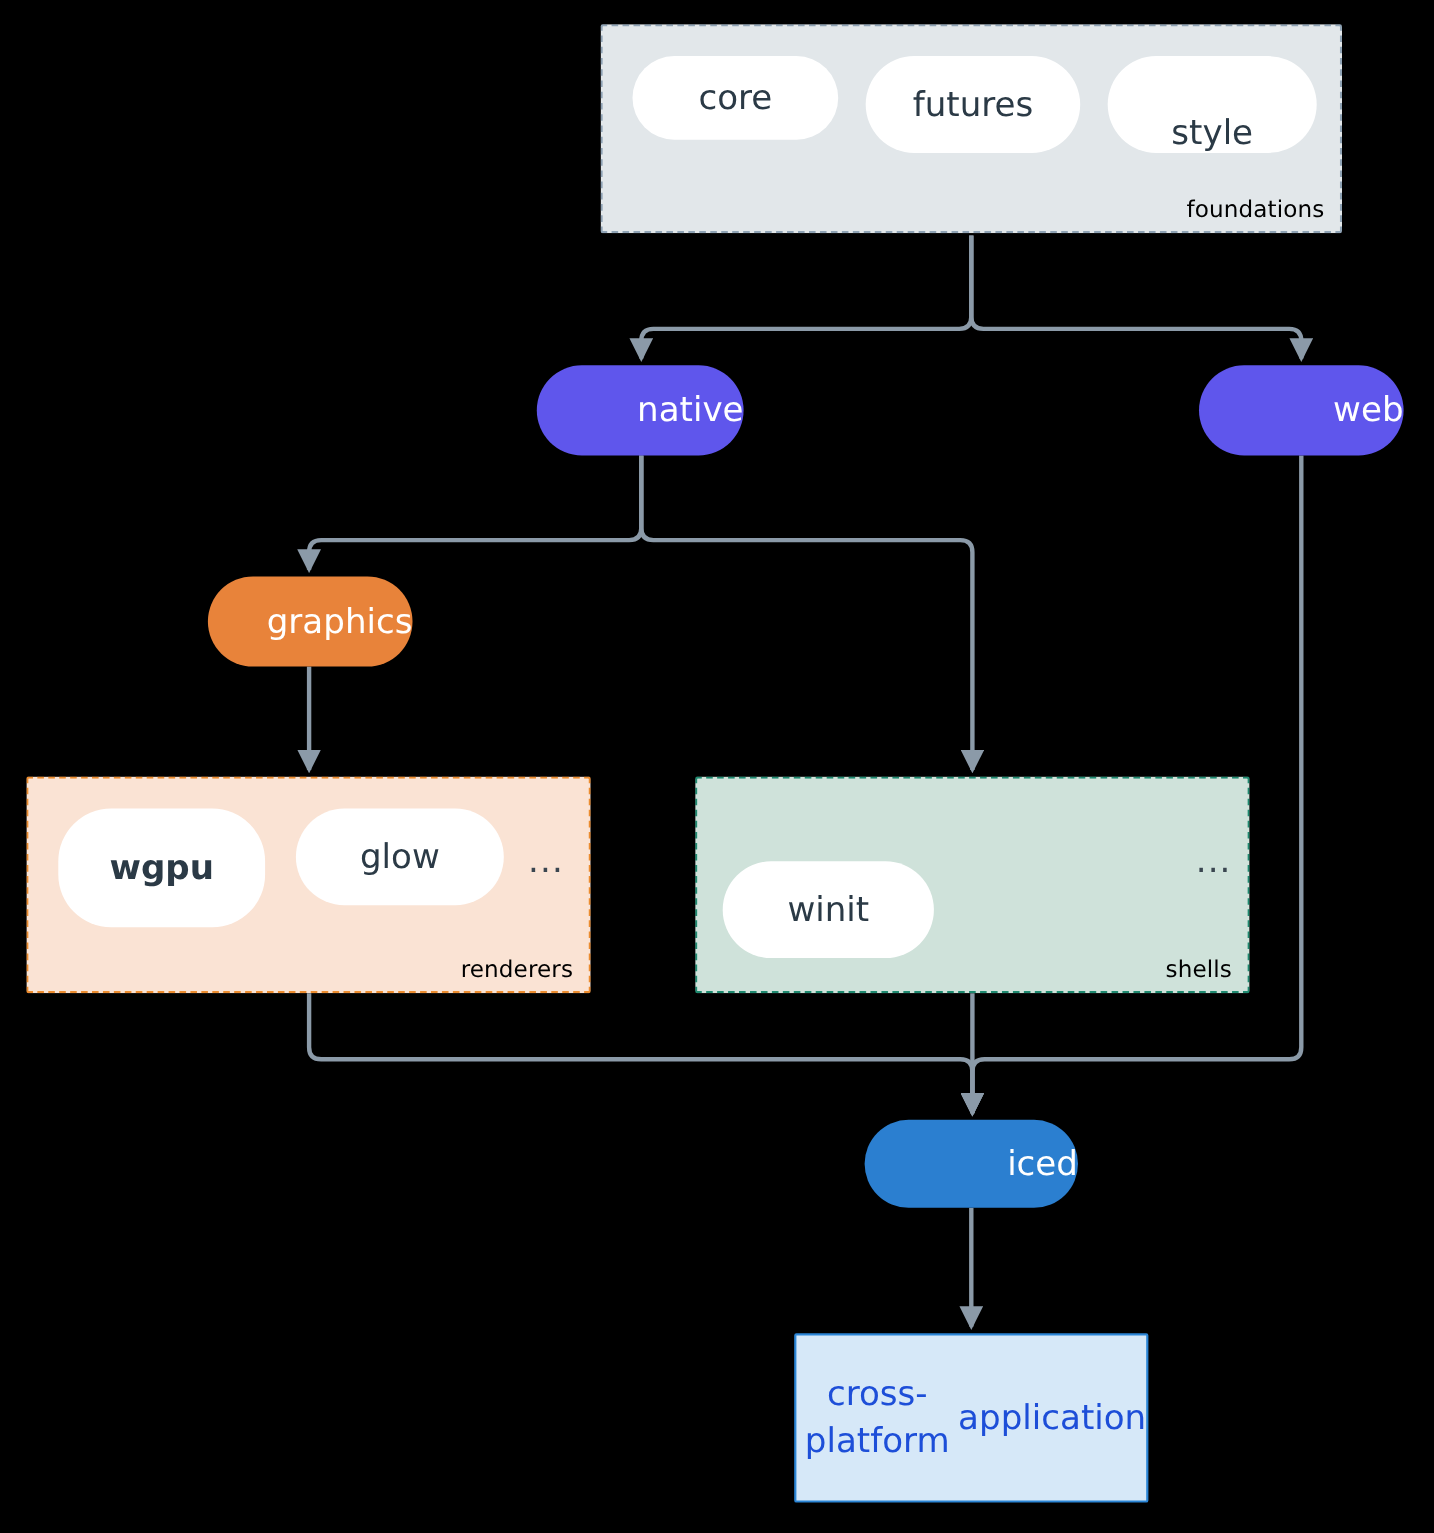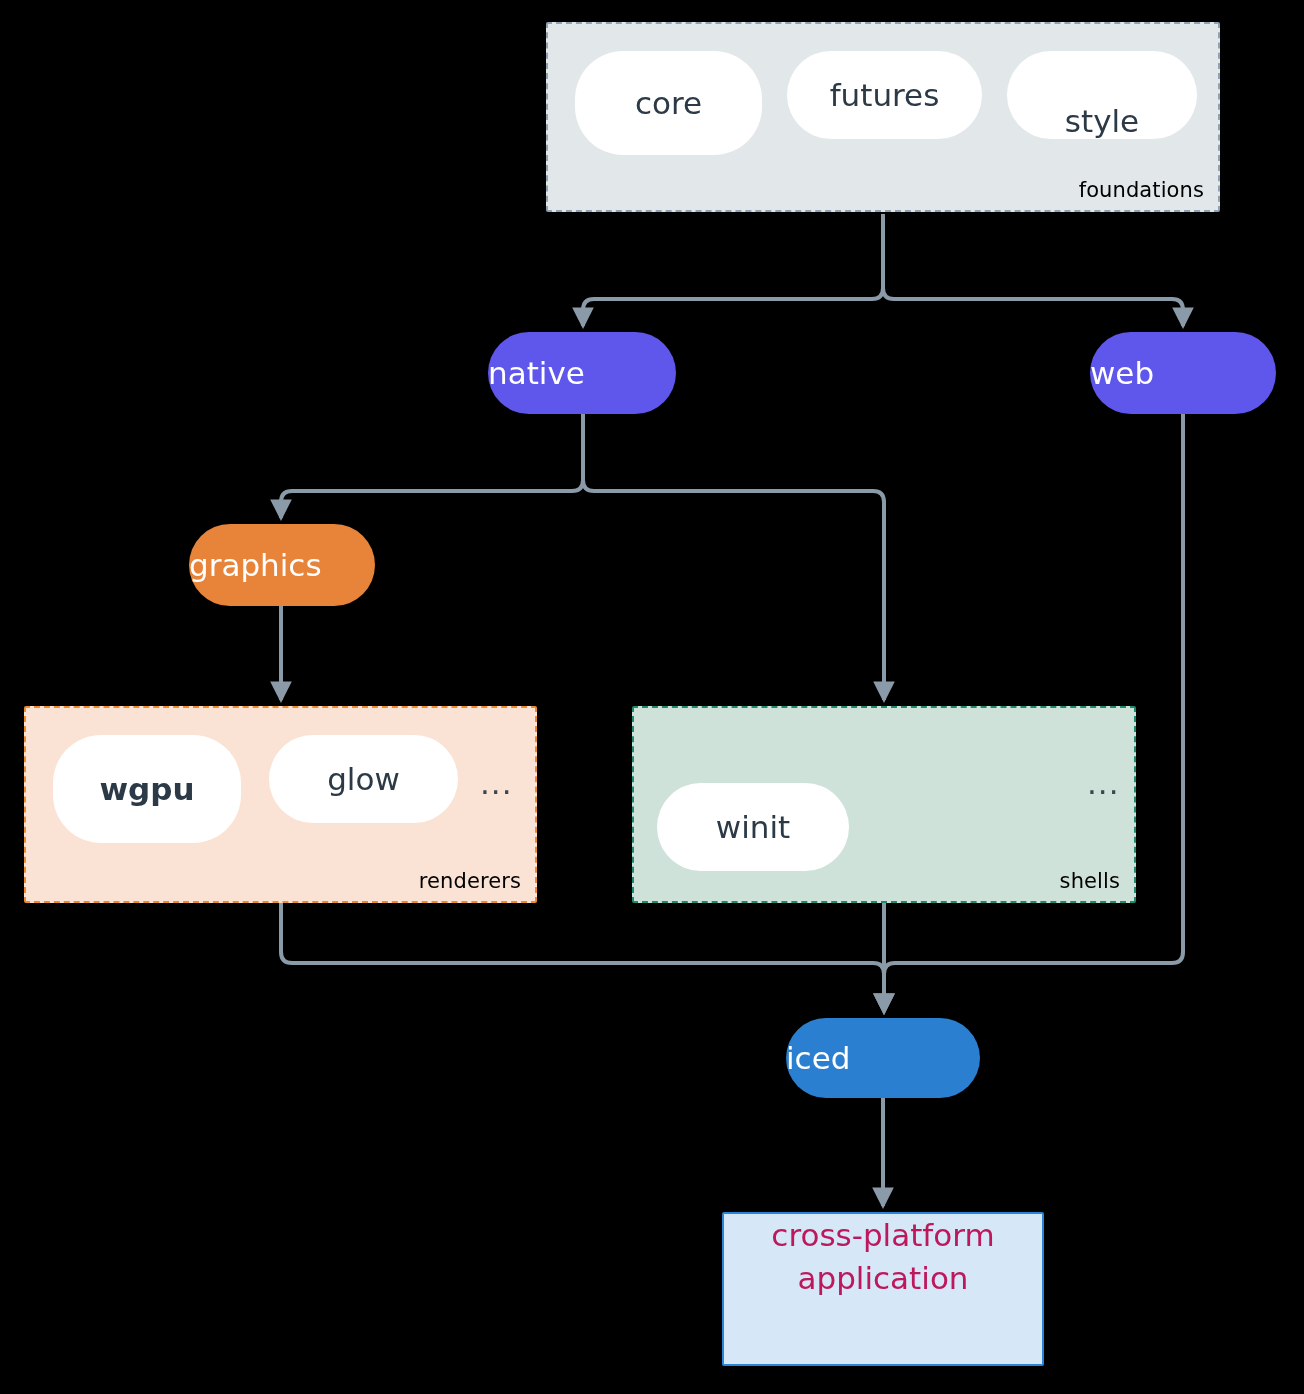--- a/index.html
+++ b/index.html
@@ -24,21 +24,21 @@
     top: 0;
     width: 1304px;
     height: 1394px;
     pointer-events: none;
   }
   .node {
     position: absolute;
     box-sizing: border-box;
     display: flex;
     align-items: center;
-    justify-content: flex-start;
+    justify-content: flex-end;
   }
 
   
   .cluster {
     position: absolute;
     box-sizing: border-box;
     display: block;
   }
   .cluster-label {
     position: absolute;
@@ -149,25 +149,25 @@
 
   
   #node-application {
     left: 722px;
     top: 1212px;
     width: 322px;
     height: 154px;
     background: #d6e8f8;
     border: 2px solid #2b85d6;
     border-radius: 2px;
-    color: #be185d;
+    color: #1d4ed8;
     font-size: 31px;
     text-align: center;
     line-height: 1.38;
-    flex-direction: column;
+    flex-direction: row;
   }
   #node-application span { display: block; }
 </style>
 </head>
 <body>
 
 <div id="diagram-root">
 
   <svg id="edge-layer" viewBox="0 0 1304 1394" width="1304" height="1394">
     <defs>
@@ -191,21 +191,21 @@
       <path d="M 884 903 L 884 1012" marker-end="url(#arrowhead)"></path>
 
       <path d="M 1183 414 L 1183 952 Q 1183 963 1172 963 L 895 963 Q 884 963 884 974 L 884 1012" marker-end="url(#arrowhead)"></path>
 
       <path d="M 883 1098 L 883 1206" marker-end="url(#arrowhead)"></path>
     </g>
   </svg>
 
   <div class="cluster" id="cluster-foundations">
     <div class="cluster-pills">
-      <div class="pill-white" style="left:27px; top:27px; width:187px; height:104px;">
+      <div class="pill-white" style="left:27px; top:27px; width:187px; height:76px;">
         <span>core</span>
       </div>
       <div class="pill-white" style="left:239px; top:27px; width:195px; height:88px;">
         <span>futures</span>
       </div>
       <div class="pill-white" style="left:459px; top:27px; width:190px; height:88px;align-items:flex-end;">
         <span>style</span>
       </div>
     </div>
     <div class="cluster-label">foundations</div>

